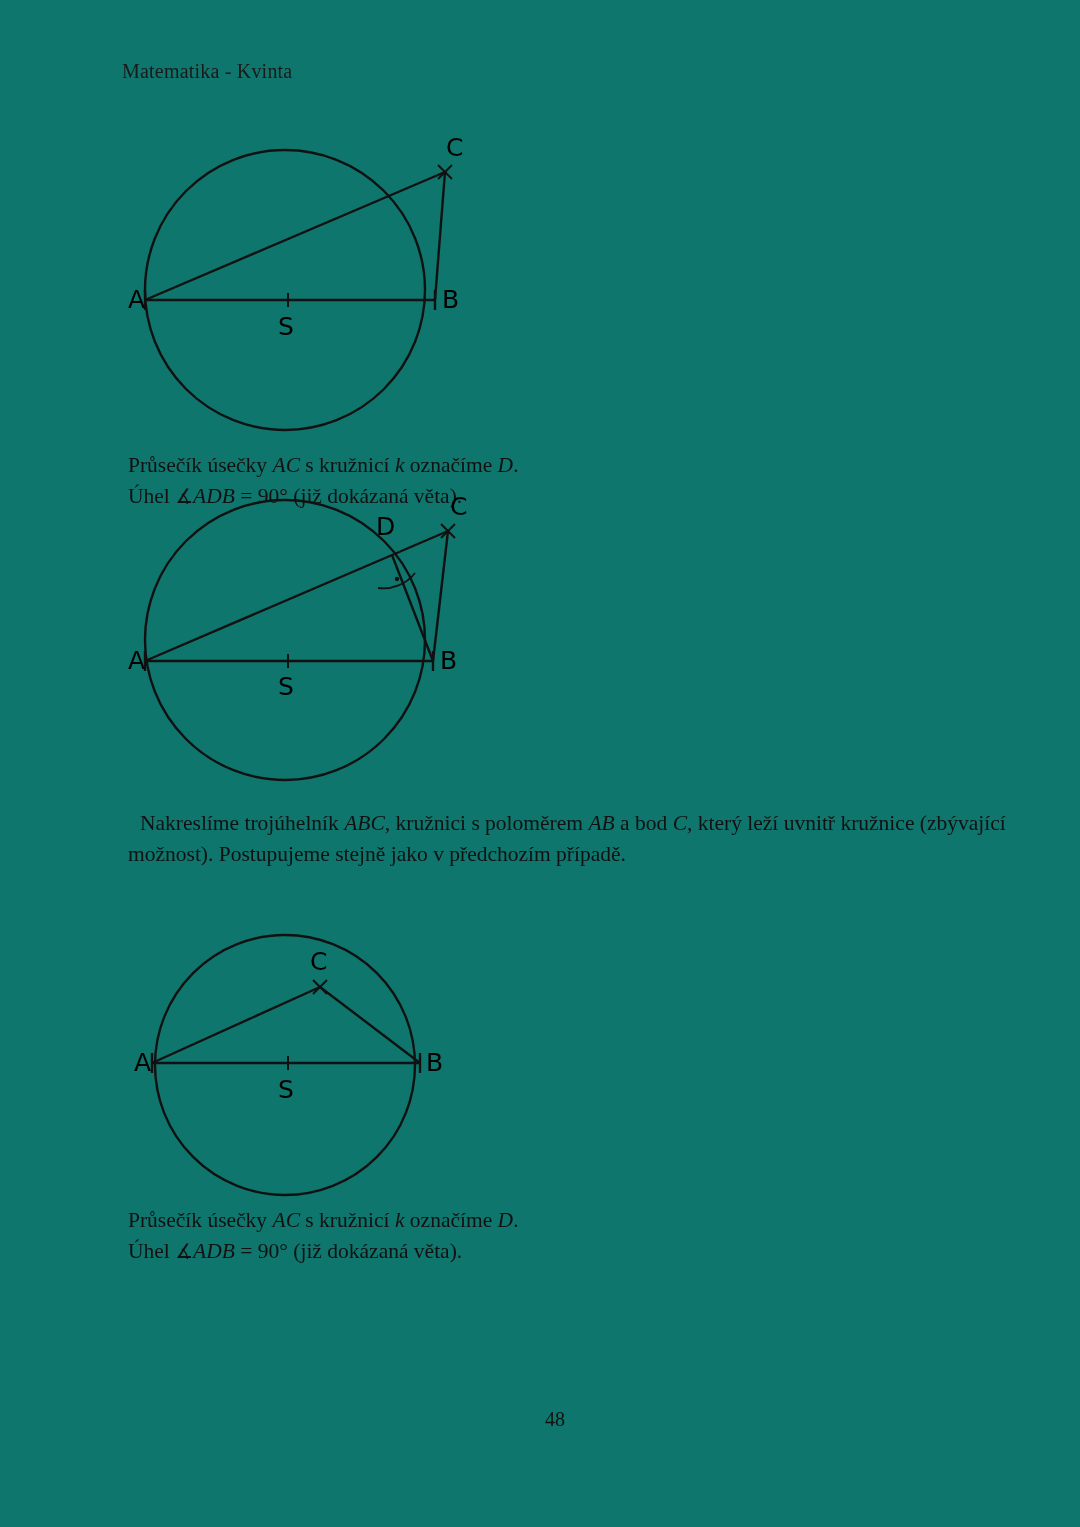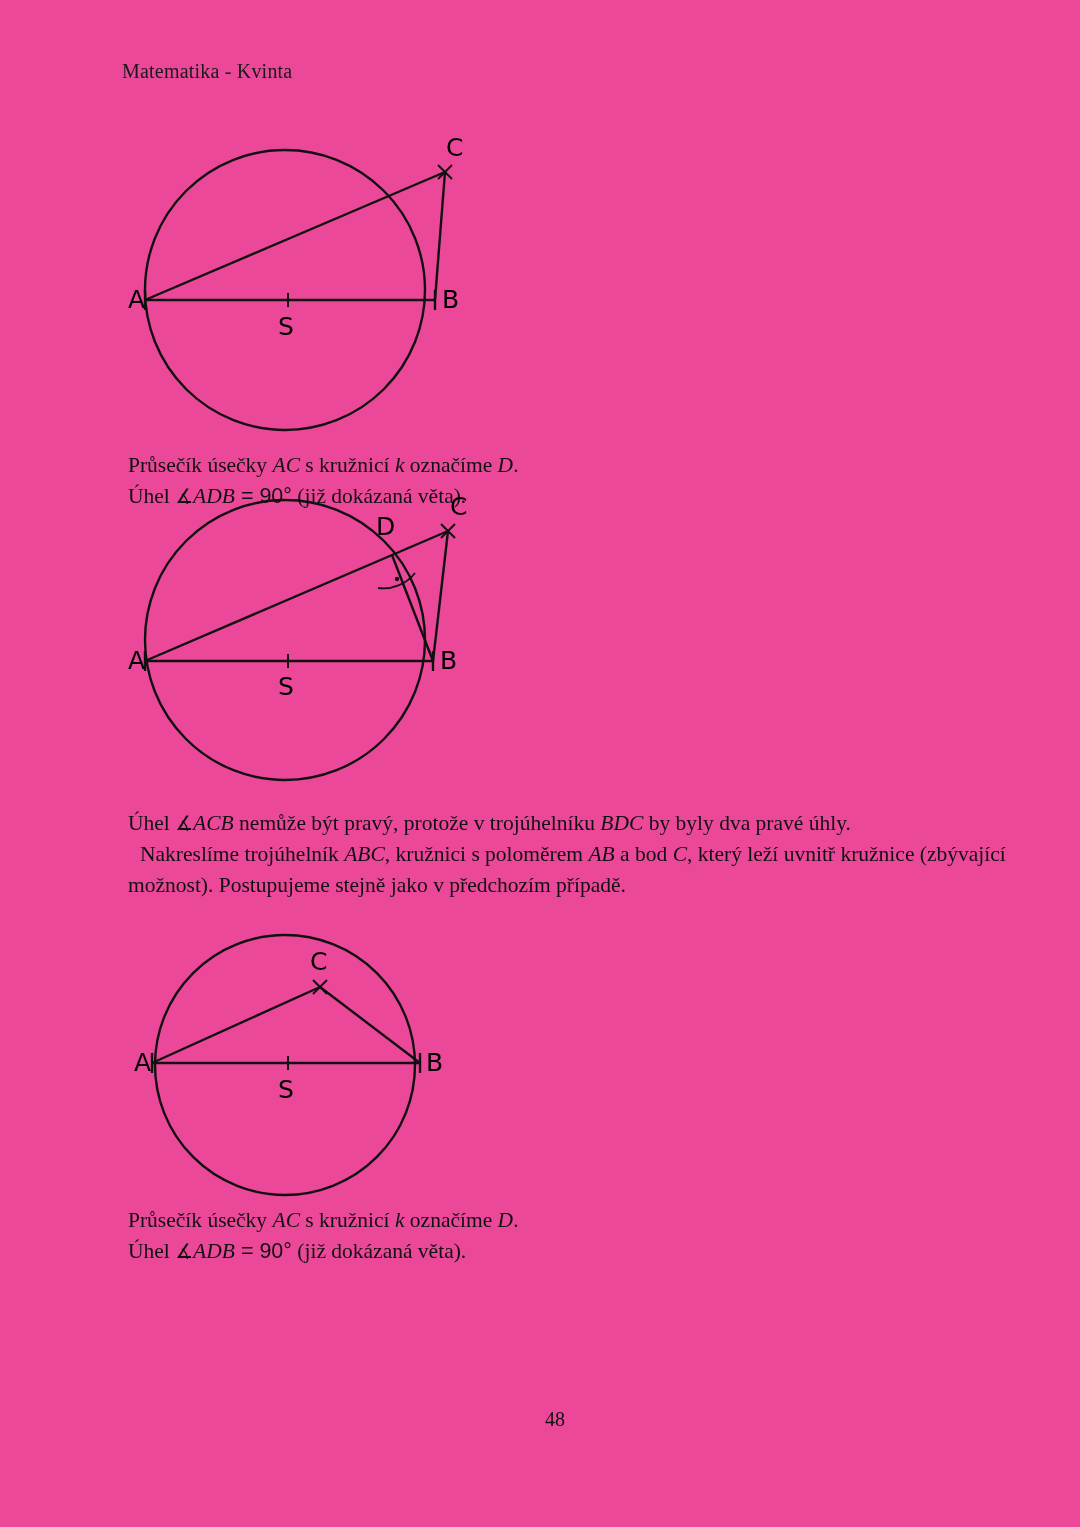--- a/index.html
+++ b/index.html
@@ -12,21 +12,21 @@
     height: 1527px;
     position: relative;
     font-family: "Liberation Serif", serif;
     color: #000000;
     overflow: hidden;
   }
   .page {
     position: relative;
     width: 1080px;
     height: 1527px;
-    background: #ec4899;
+    background: #0f766e;
   }
   .header-title {
     position: absolute;
     left: 122px;
     top: 60px;
     font-size: 20px;
     font-family: "Liberation Serif", serif;
     color: #1a1a1a;
     letter-spacing: 0.2px;
   }
@@ -45,21 +45,21 @@
     color: #111111;
   }
   .t1 { left: 128px; top: 450px; width: 860px; }
   .t2 { left: 128px; top: 808px; width: 900px; }
   .t3 { left: 128px; top: 1205px; width: 860px; }
 
   .text-block .line { white-space: nowrap; }
   .text-block .indent { text-indent: 12px; white-space: normal; }
   i { }
   .ang { font-family: "DejaVu Sans", sans-serif; font-size: 20px; }
-  .deg { font-family: Liberation Sans, sans-serif; }
+  .deg { font-family: Liberation Serif, serif; }
 
   .page-number {
     position: absolute;
     left: 0;
     top: 1408px;
     width: 1080px;
     text-align: center;
     font-size: 20px;
     font-family: "Liberation Serif", serif;
     color: #111111;
@@ -136,23 +136,20 @@
 
       <text class="lbl" x="8" y="174">A</text>
       <text class="lbl" x="320" y="174">B</text>
       <text class="lbl" x="330" y="20">C</text>
       <text class="lbl" x="256" y="40">D</text>
       <text class="lbl" x="158" y="200">S</text>
     </svg>
   </div>
 
   <div class="text-block t2">
-    <div class="line">
-      <span>Úhel </span><span class="ang">∡</span><i>ACB</i><span> nemůže být pravý, protože v trojúhelníku </span><i>BDC</i><span> by byly dva pravé úhly.</span>
-    </div>
     <div class="indent">
       <span>Nakreslíme trojúhelník </span><i>ABC</i><span>, kružnici s poloměrem </span><i>AB</i><span> a bod </span><i>C</i><span>, který leží uvnitř kružnice (zbývající možnost). Postupujeme stejně jako v předchozím případě.</span>
     </div>
   </div>
 
   <div class="figure fig3">
     <svg width="400" height="270" viewBox="0 0 400 270">
       <circle cx="165" cy="135" r="130" fill="none" stroke="#111" stroke-width="2.4"></circle>
       <line x1="32" y1="133" x2="300" y2="133" stroke="#111" stroke-width="2.6"></line>
       <line x1="32" y1="123" x2="32" y2="143" stroke="#111" stroke-width="2.4"></line>

